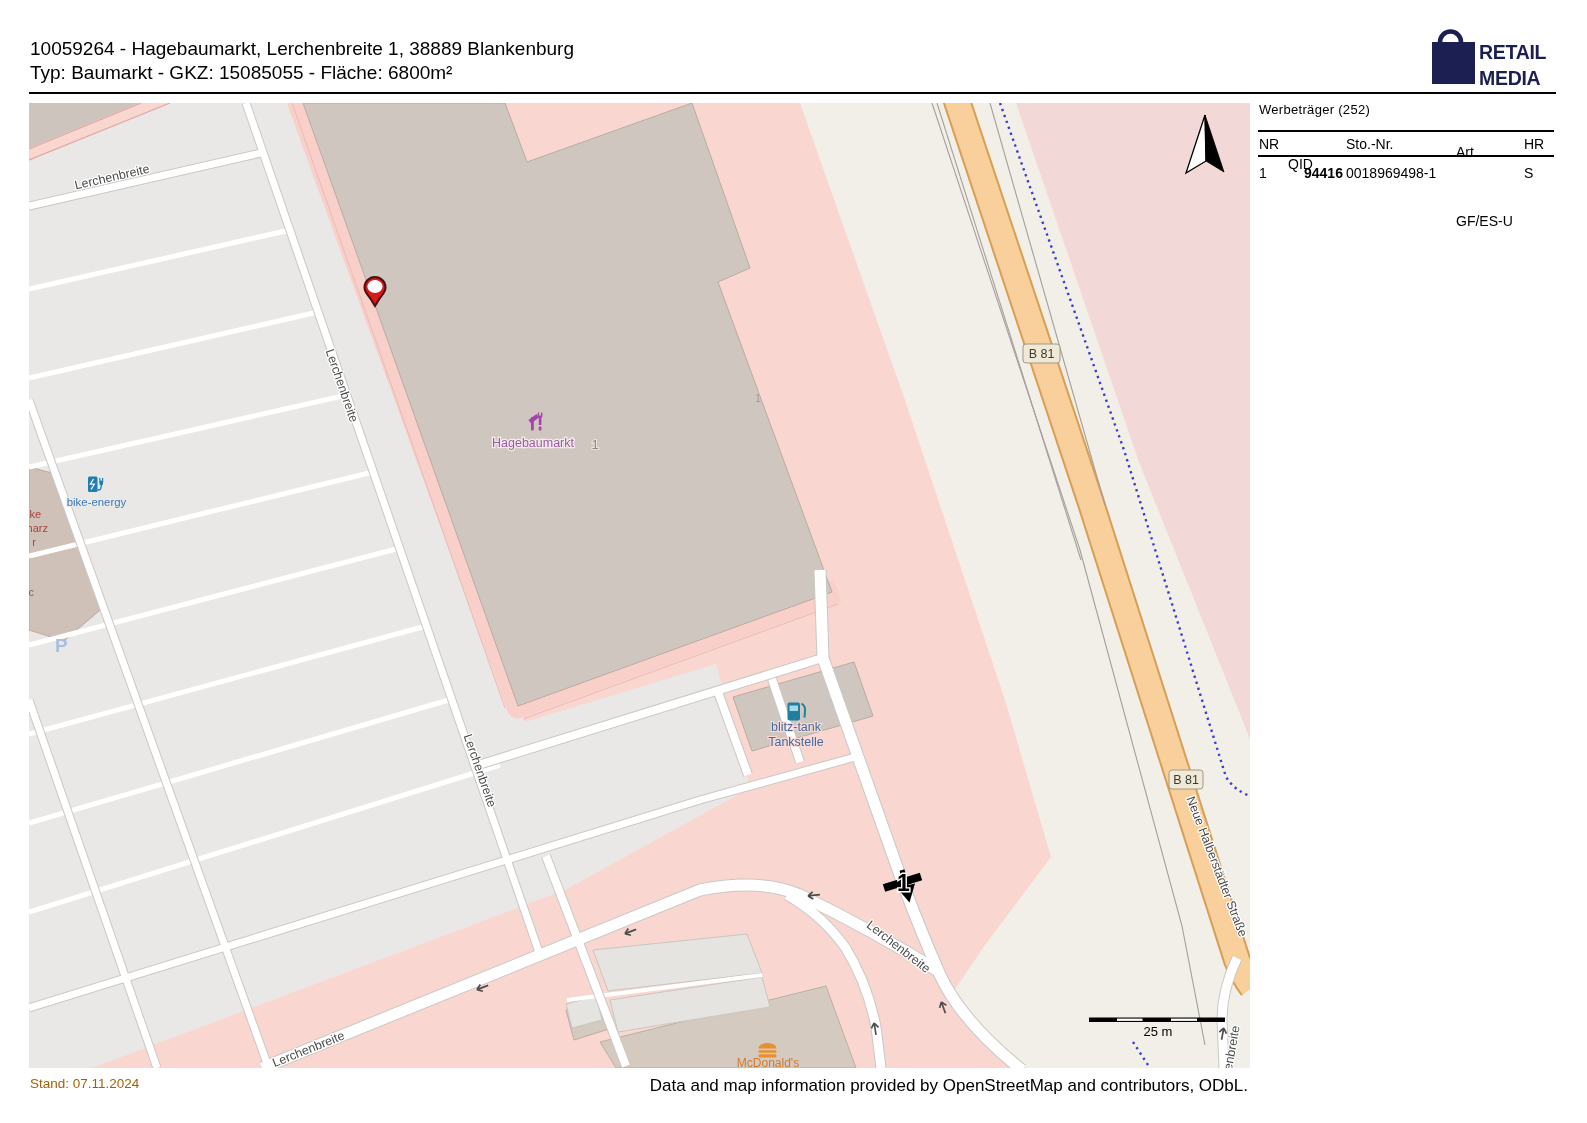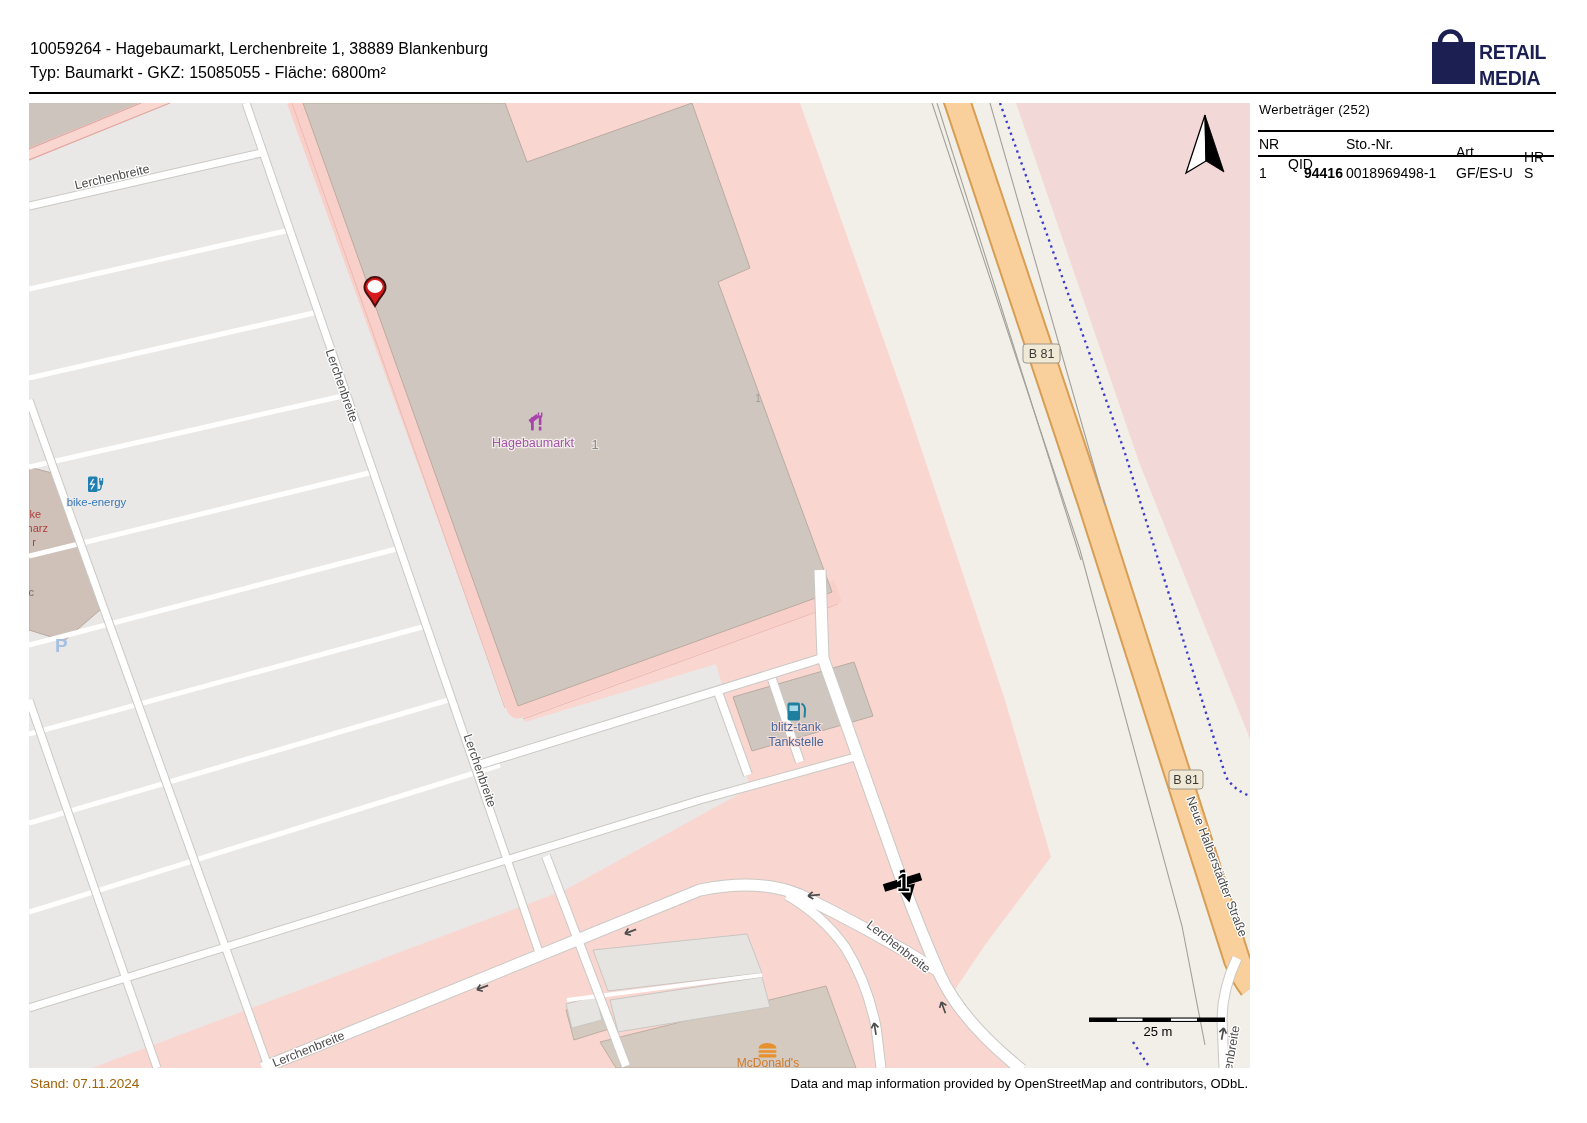--- a/index.html
+++ b/index.html
@@ -2,21 +2,21 @@
 <html><head>
 <meta charset="utf-8">
 <style>
   html,body{margin:0;padding:0;background:#fff;width:1587px;height:1123px;
     font-family:"Liberation Sans",sans-serif;-webkit-font-smoothing:antialiased;}
   .abs{position:absolute;white-space:nowrap;}
 </style>
 </head>
 <body>
 
-<div class="abs" style="left:30px;top:37px;font-size:16px;line-height:24px;color:#000;">
+<div class="abs" style="left:30px;top:37px;font-size:19px;line-height:24px;color:#000;">
 10059264 - Hagebaumarkt, Lerchenbreite 1, 38889 Blankenburg<br>
 Typ: Baumarkt - GKZ: 15085055 - Fläche: 6800m²
 </div>
 
 <div class="abs" style="left:29px;top:92px;width:1527px;height:2px;background:#000;"></div>
 
 <svg class="abs" style="left:1425px;top:24px;" width="140" height="66" viewBox="0 0 140 66">
 
   <path d="M15,19 v-1 a10.5,10.5 0 0 1 21,0 v1" fill="none" stroke="#1b1f52" stroke-width="4.6"></path>
   <rect x="7" y="18" width="43" height="42" fill="#1b1f52"></rect>
@@ -27,36 +27,36 @@
 
 <div class="abs" style="left:1259px;top:102px;font-size:13px;letter-spacing:0.3px;color:#000000;">Werbeträger (252)</div>
 
 <div class="abs" style="left:1258px;top:130px;width:296px;height:1.5px;background:#000;"></div>
 
 <div class="abs" style="left:1258px;top:136px;font-size:14px;color:#000;">
   <span class="abs" style="left:1px;">NR</span>
   <span class="abs" style="left:30px;margin-top:20px;">QID</span>
   <span class="abs" style="left:88px;text-align:right;">Sto.-Nr.</span>
   <span class="abs" style="left:198px;margin-top:8px;">Art</span>
-  <span class="abs" style="left:266px;margin-top:13px;">HR</span>
+  <span class="abs" style="left:266px;">HR</span>
 </div>
 
 <div class="abs" style="left:1258px;top:155px;width:296px;height:1.5px;background:#000;"></div>
 
 <div class="abs" style="left:1258px;top:165px;font-size:14px;color:#000;">
   <span class="abs" style="left:1px;">1</span>
   <span class="abs" style="left:46px;font-weight:bold;">94416</span>
   <span class="abs" style="left:88px;">0018969498-1</span>
-  <span class="abs" style="left:198px;">GF/ES-U</span>
+  <span class="abs" style="left:198px;margin-top:48px;">GF/ES-U</span>
   <span class="abs" style="left:266px;">S</span>
 </div>
 
 <div class="abs" style="left:30px;top:1076px;font-size:13.5px;color:#a16207;">Stand: 07.11.2024</div>
 
-<div class="abs" style="left:448px;top:1076px;width:800px;font-size:13px;color:#000;text-align:right;">Data and map information provided by OpenStreetMap and contributors, ODbL.</div>
+<div class="abs" style="left:448px;top:1076px;width:800px;font-size:17px;color:#000;text-align:right;">Data and map information provided by OpenStreetMap and contributors, ODbL.</div>
 
 <svg id="map" class="abs" style="left:29px;top:103px;" width="1221" height="965" viewBox="29 103 1221 965">
 <defs>
   <g id="arr" stroke="#4d4d4d" stroke-width="1.7" fill="none">
     <path d="M1,0 L13,0 M1,0 L6,-3.6 M1,0 L6,3.6"></path>
   </g>
 </defs>
 
 <rect x="29" y="103" width="1221" height="965" fill="#f2efe9"></rect>
 

